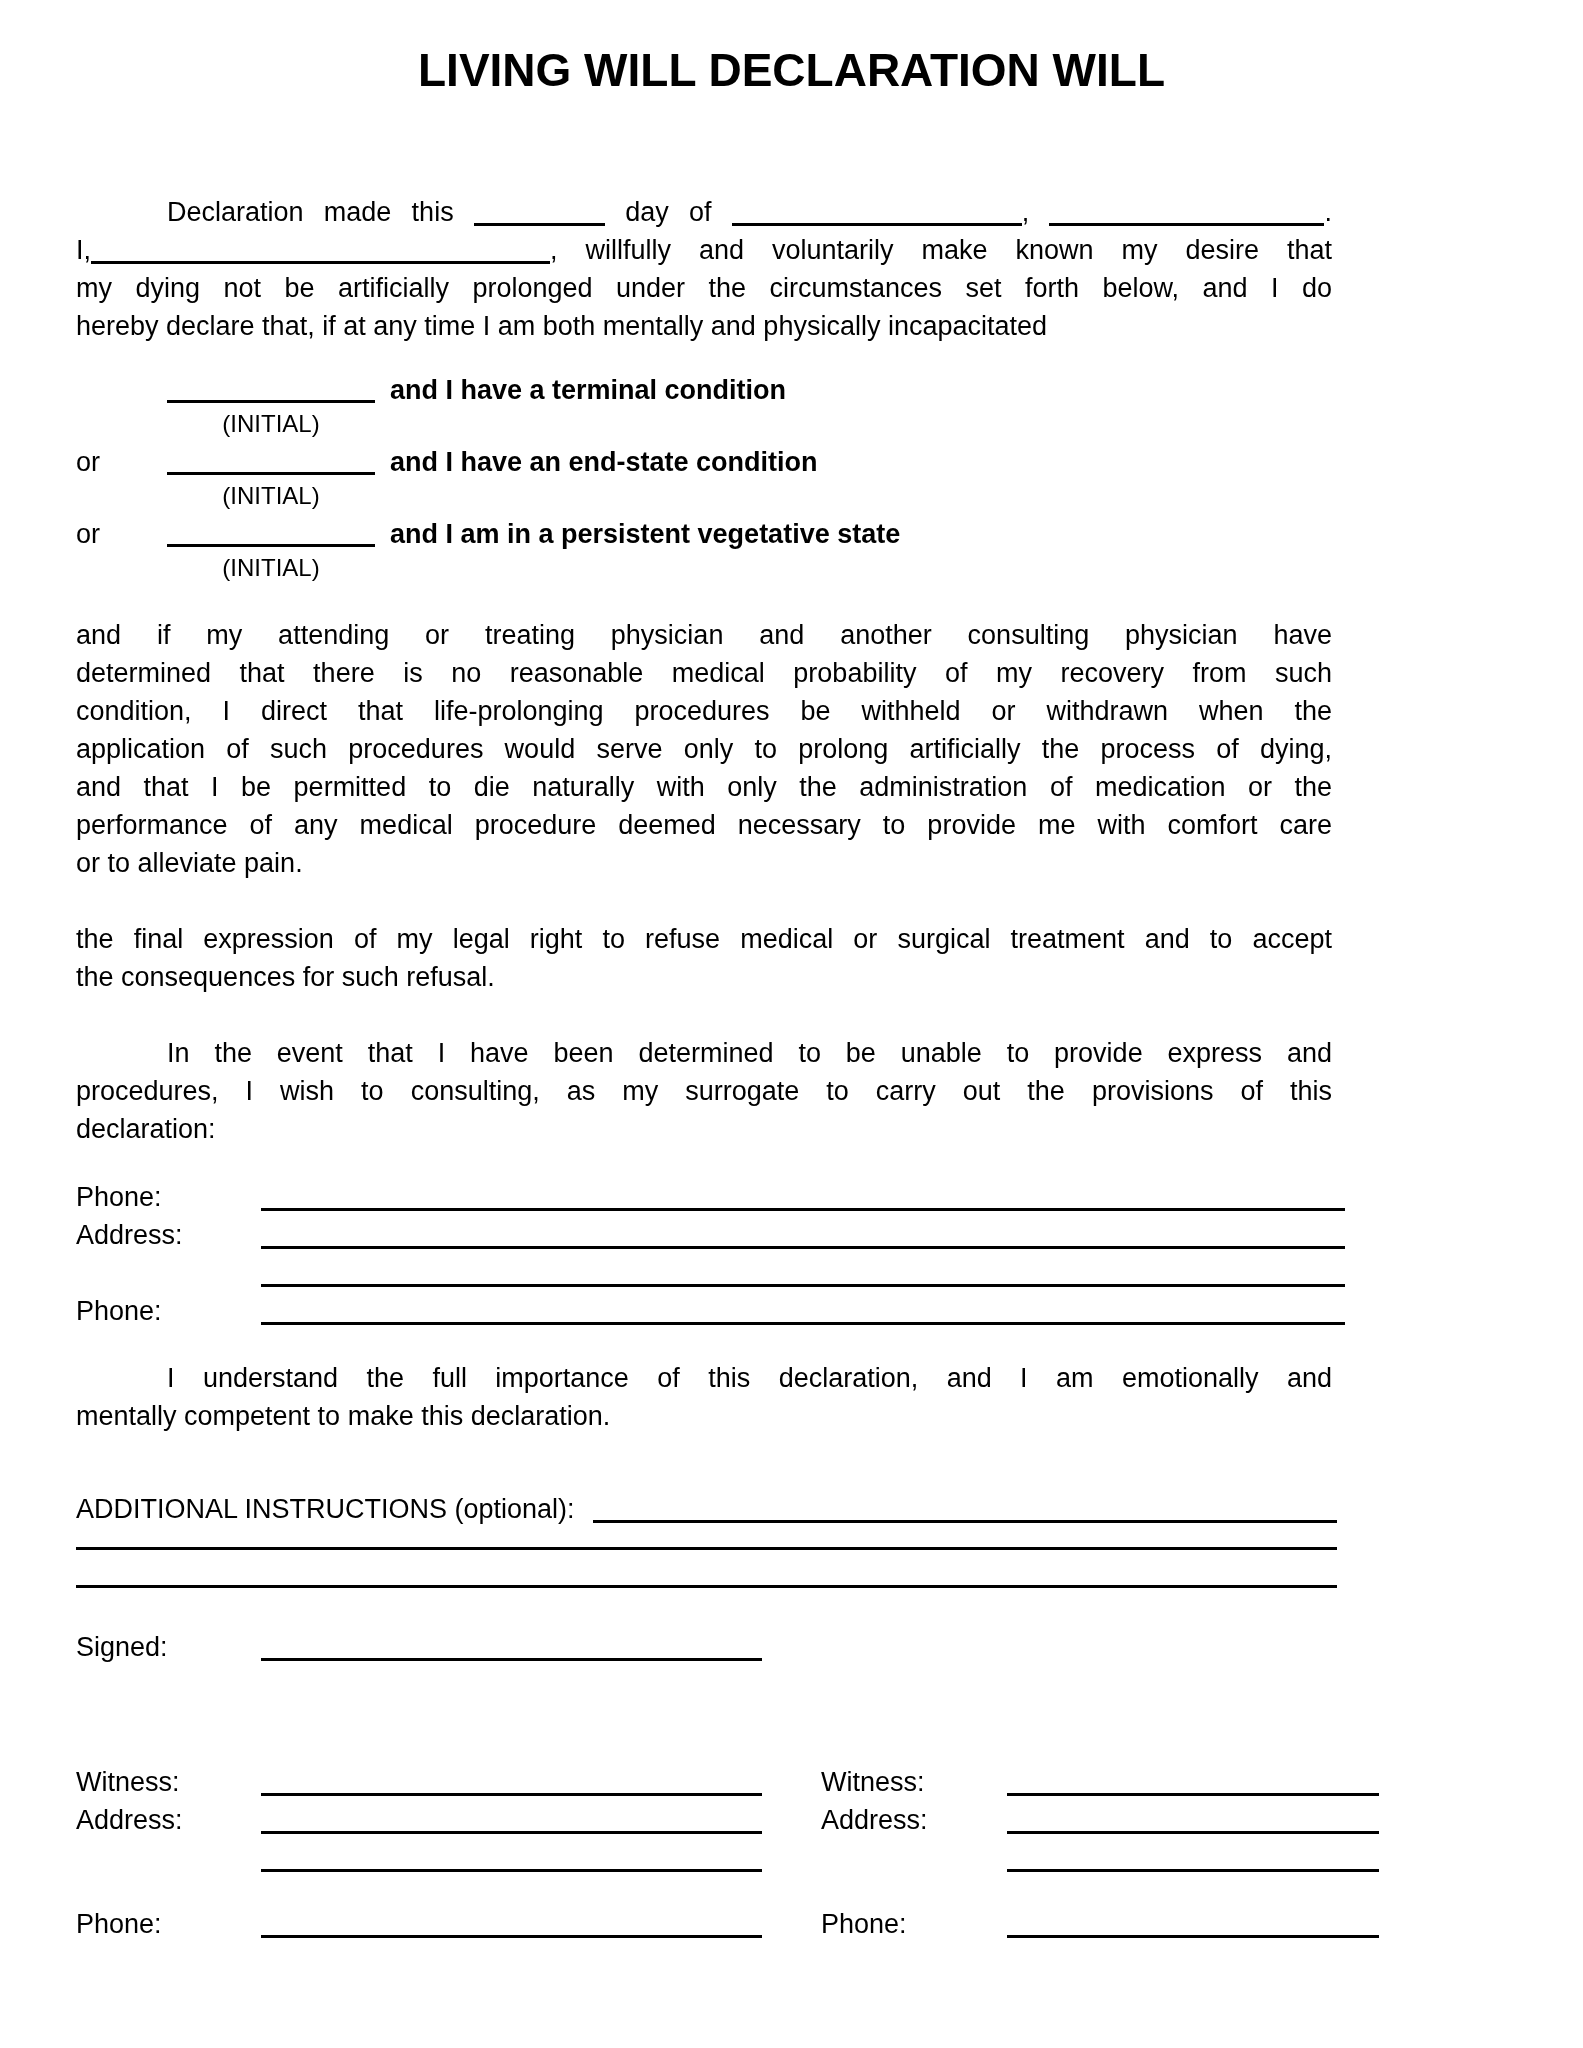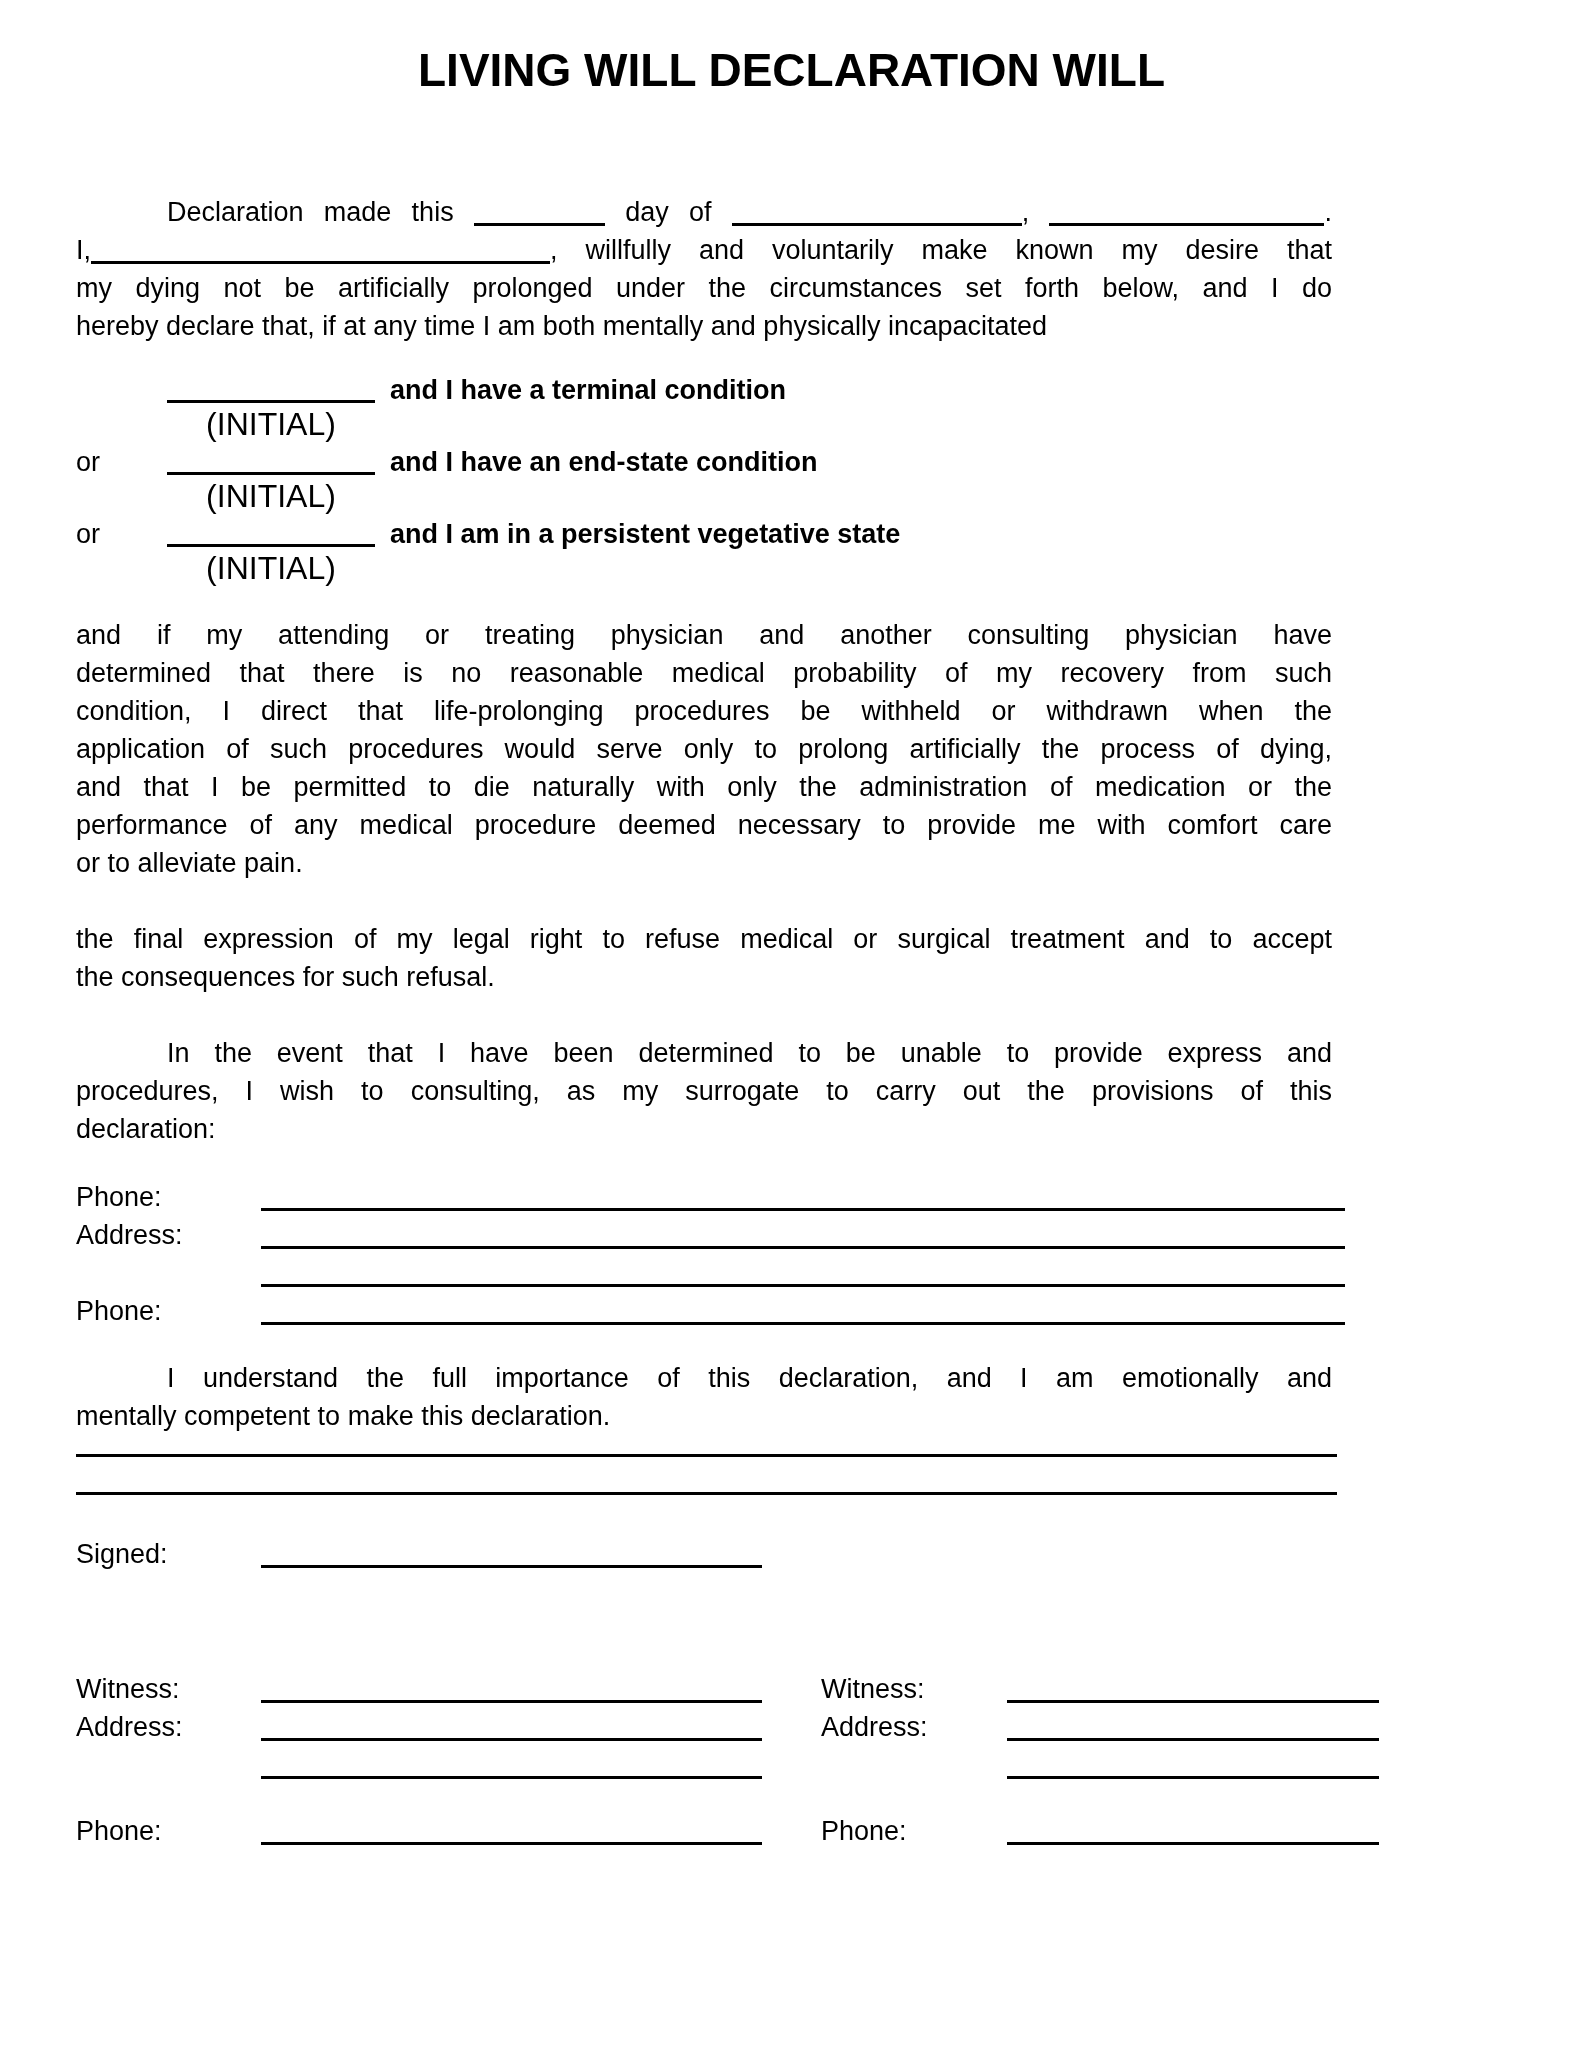--- a/index.html
+++ b/index.html
@@ -43,21 +43,21 @@
   
   .initials { margin-top:26px; }
   .init-row {
     display:grid;
     grid-template-columns:91px 208px 1fr;
     grid-template-rows:38px 34px;
   }
   .init-or   { grid-column:1; grid-row:1; line-height:38px; }
   .init-line { grid-column:2; grid-row:1; align-self:end; margin-bottom:6px; height:0; border-bottom:3px solid #000; }
   .init-text { grid-column:3; grid-row:1; line-height:38px; padding-left:15px;font-weight:bold; }
-  .init-cap  { grid-column:2; grid-row:2; text-align:center; font-size:32px; line-height:30px; }
+  .init-cap  { grid-column:2; grid-row:2; text-align:center; font-size:24px; line-height:30px; }
 
   
   .sfields { margin-top:30px; }
   .frow { height:38px; line-height:38px; white-space:nowrap; }
   .flabel { display:inline-block; width:185px; }
   .w-field { width:1084px; }
 
   
   .add { margin-top:55px; width:1261px; display:flex; align-items:baseline; height:38px; line-height:38px; }
   .add-label { white-space:nowrap; }
@@ -149,20 +149,24 @@
       <div class="frow"><span class="flabel">Address:</span><span class="bl w-field"></span></div>
       <div class="frow"><span class="flabel"></span><span class="bl w-field"></span></div>
       <div class="frow"><span class="flabel">Phone:</span><span class="bl w-field"></span></div>
     </div>
 
     <div class="p2">
       <div class="ln jl ind">I understand the full importance of this declaration, and I am emotionally and</div>
       <div class="ln">mentally competent to make this declaration.</div>
     </div>
 
+    <div class="add">
+      <span class="add-label">ADDITIONAL INSTRUCTIONS (optional):</span>
+      <span class="bl"></span>
+    </div>
     <div class="add-line first"></div>
     <div class="add-line second"></div>
 
     <div class="frow signed"><span class="flabel">Signed:</span><span class="bl w-signed"></span></div>
 
     <div class="wits">
       <div class="wcol-left">
         <div class="wrow"><span class="wlabel-l">Witness:</span><span class="bl w-wit-l"></span></div>
         <div class="wrow"><span class="wlabel-l">Address:</span><span class="bl w-wit-l"></span></div>
         <div class="wrow"><span class="wlabel-l"></span><span class="bl w-wit-l"></span></div>

